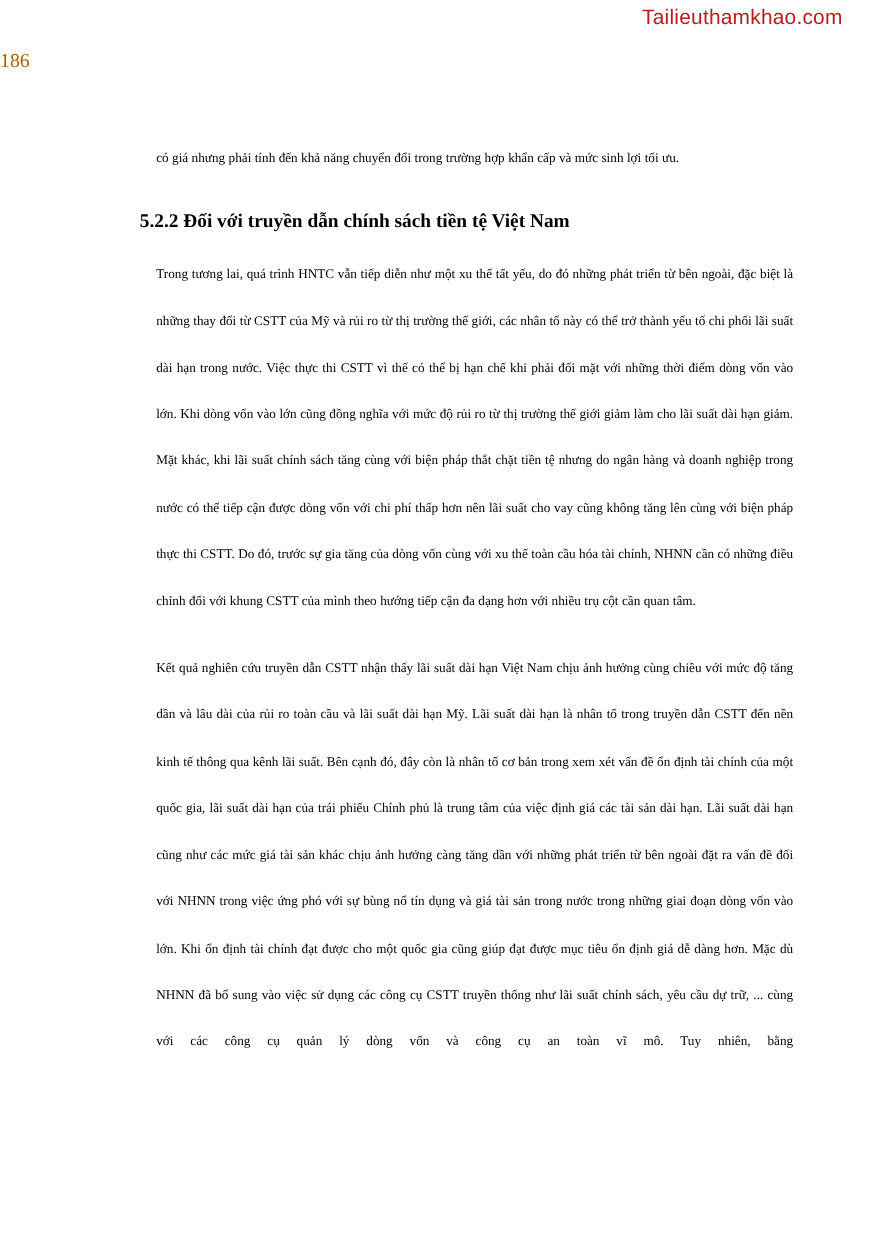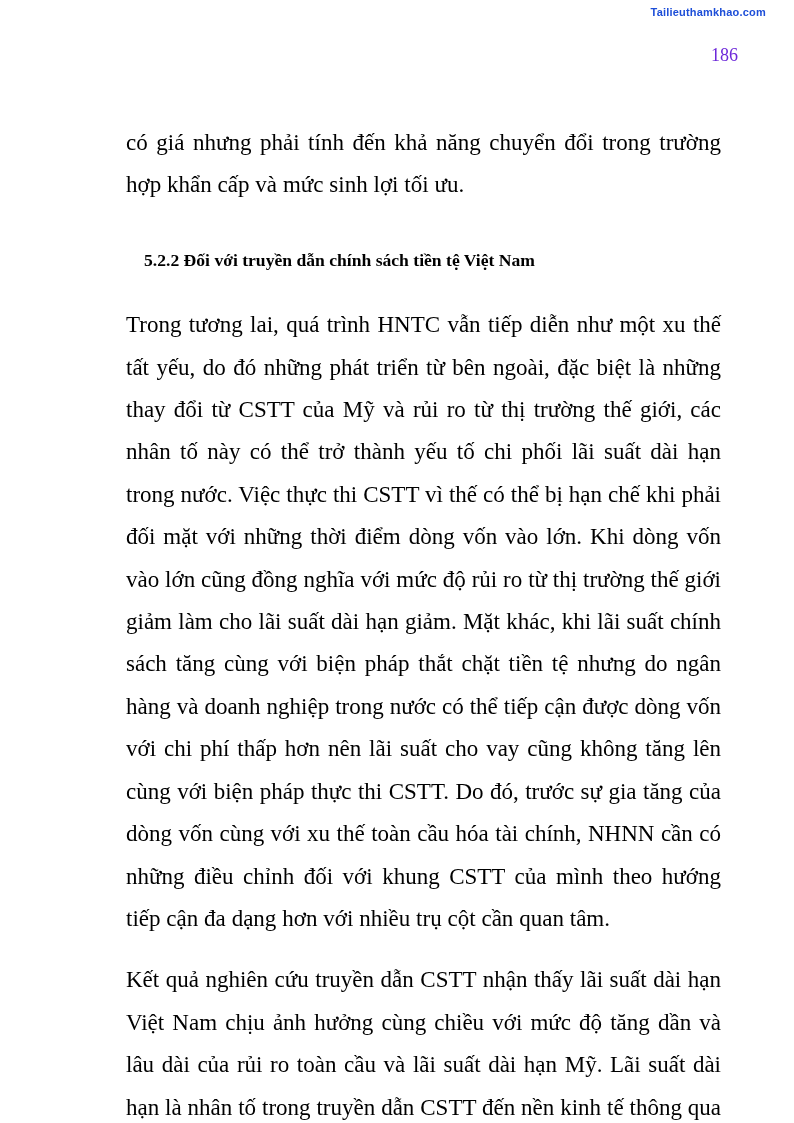--- a/index.html
+++ b/index.html
@@ -17,54 +17,53 @@
     height: 1123px;
     background: #ffffff;
     overflow: hidden;
     box-sizing: border-box;
   }
   .watermark {
     position: absolute;
     top: 6px;
     right: 28px;
     font-family: "Liberation Sans", "DejaVu Sans", sans-serif;
-    font-size: 11px;
+    font-size: 19px;
     letter-spacing: 0.2px;
-    color: #1d4ed8;
+    color: #b91c1c;
     user-select: none;
     white-space: nowrap;
-    font-weight: bold;
   }
   .page-number {
     position: absolute;
     top: 44px;
     left: 0;
     width: 738px;
-    text-align: right;
+    text-align: left;
     font-size: 18px;
     line-height: 22px;
-    color: #6d28d9;
+    color: #a16207;
   }
   .content {
     position: absolute;
     left: 126px;
     top: 122px;
     width: 595px;
   }
   p.body-text {
-    margin: 0 0 0 0;
-    font-size: 23px;
+    margin: 0 0 0 16px;
+    font-size: 12px;
     line-height: 42.4px;
     text-align: justify;
     text-justify: inter-word;
     hyphens: none;
     word-spacing: 0.1px;
   }
   h3.heading {
-    margin: 18px;
+    margin: 1px;
     font-size: 17.6px;
     line-height: 42.4px;
     font-weight: bold;
     text-align: left;
     white-space: nowrap;
   }
   .gap-after-heading { height: 5px; }
   .gap-before-heading { height: 14px; }
   
   p.body-text::after {

